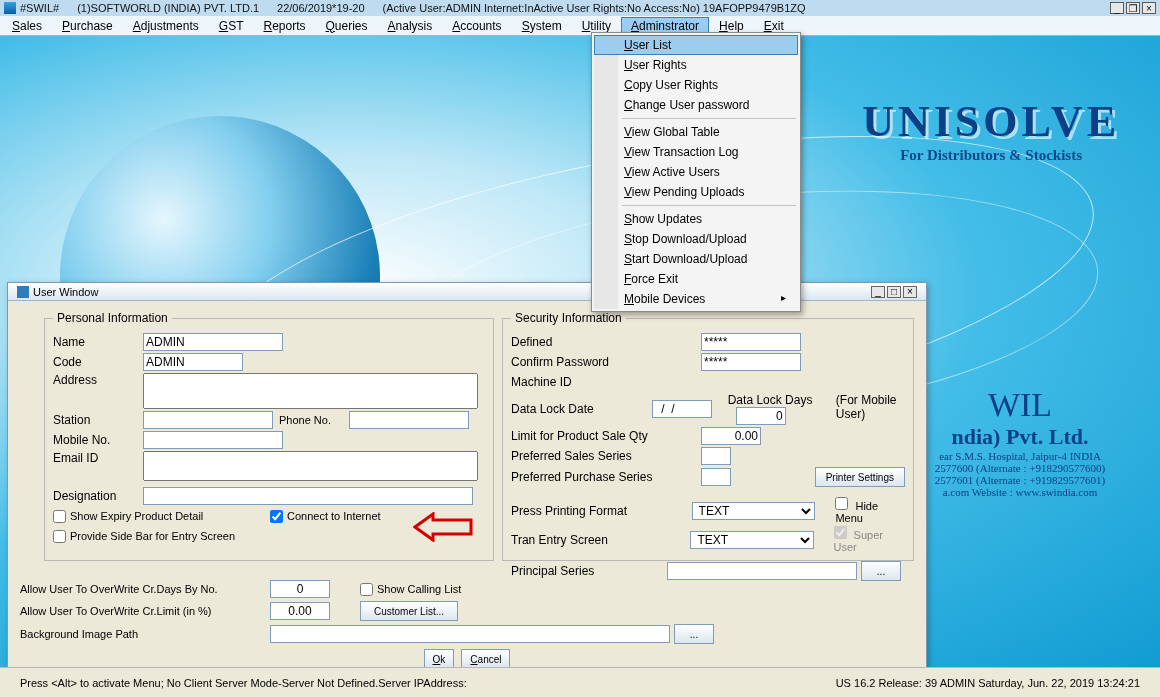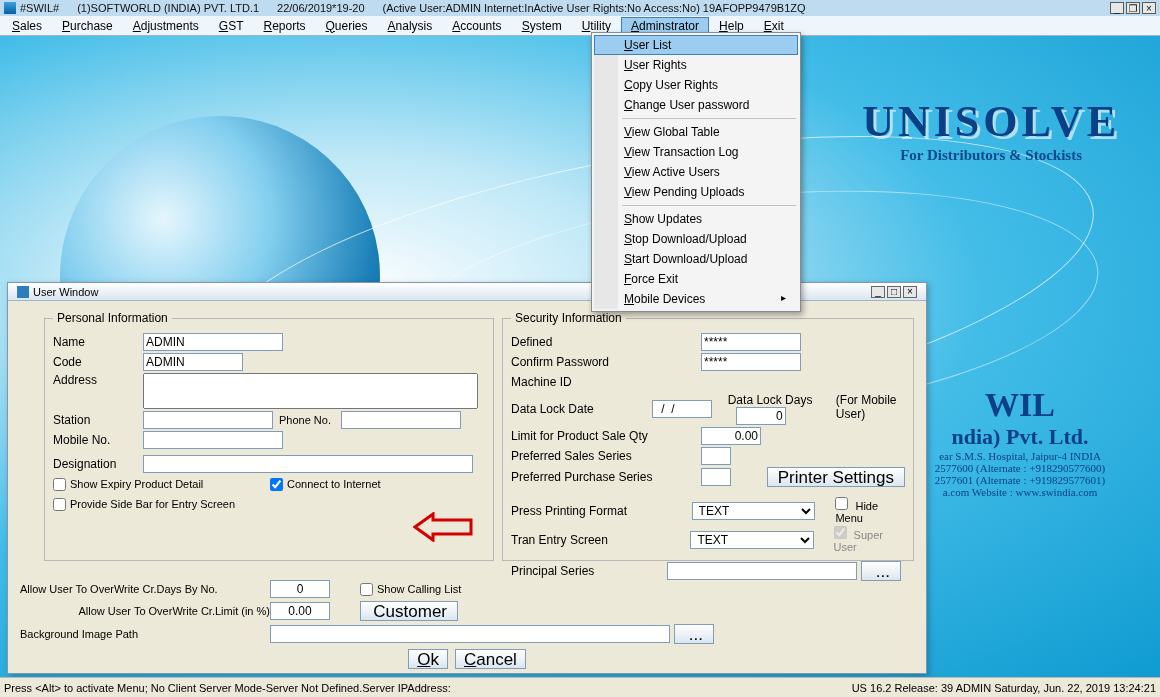--- a/index.html
+++ b/index.html
@@ -52,21 +52,21 @@
   .swoosh { position:absolute; border:1px solid rgba(255,255,255,0.7); border-radius:50%;
     width:900px; height:260px; left:200px; top:120px; transform:rotate(-10deg);}
   .swoosh2 { position:absolute; border:1px solid rgba(255,255,255,0.5); border-radius:50%;
     width:700px; height:220px; left:400px; top:160px; transform:rotate(-6deg);}
   .brand { position:absolute; right:40px; top:60px; text-align:center; }
   .brand h1 { margin:0; font-family: "Times New Roman", serif; font-size:44px; letter-spacing:4px;
     color:#0b3f86; font-weight:bold; text-shadow: 3px 3px 0 rgba(255,255,255,0.6);}
   .brand .sub { font-family:"Times New Roman",serif; font-size:15px; color:#0c4a8a; font-weight:bold;}
   .rightlogo { position:absolute; right:40px; top:350px; width:200px; text-align:center; color:#0b3f86;
     font-family:"Times New Roman",serif;}
-  .rightlogo .big{font-size:34px;font-weight:bold;}
+  .rightlogo .big{font-size:34px;font-weight:normal;}
   .rightlogo .co{font-size:22px;font-weight:bold;}
   .rightlogo .small{font-size:11px; color:#0b3f86;}
   
   .userwin {
     position:absolute; left:7px; top:282px; width:920px; height:392px;
     background:#ece9d8; border:1px solid #7f98b0;
     box-shadow:2px 2px 6px rgba(0,0,0,0.25);
   }
   .userwin .uw-title { height:18px; background:linear-gradient(#fff,#d9e6f2);
     border-bottom:1px solid #9db6c8; display:flex; align-items:center; padding:0 9px;}
@@ -82,35 +82,35 @@
   .row { display:flex; align-items:center; margin:2px 0; min-height:18px;}
   .lbl { width:90px; font-size:12px;}
   .lbl-s { width:150px; font-size:12px;}
   input.txt, select.sel {
     font-size:12px; height:18px; padding:0 2px; border:1px solid #7f9db9; background:#fff;
   }
   .txt.small{width:100px;} .txt.med{width:140px;} .txt.lg{width:330px;}
   .txt.xl{width:335px;height:36px;}
   .txt.ph{width:120px;}
   .chk{width:13px;height:13px;margin:0 4px 0 0;}
-  .btn { font-size:17px; height:20px; border:1px solid #7f9db9;
-    background:linear-gradient(#fff,#dbe6ef); padding:0 10px; cursor:pointer;text-align:right;}
+  .btn { font-size:10px; height:20px; border:1px solid #7f9db9;
+    background:linear-gradient(#fff,#dbe6ef); padding:0 10px; cursor:pointer;}
   .sel{height:20px;}
   .lockcol { display:inline-flex; flex-direction:row; margin-left:16px; font-size:12px;}
   .bottom { position:absolute; left:12px; right:12px; bottom:26px;}
   .bottom .row{margin:3px 0;}
   .dlg-btns{position:absolute; left:0; right:0; bottom:4px; text-align:center;}
   .dlg-btns .btn{padding:0 8px;margin:0 2px;}
   
   .arrow { position:absolute; left:413px; top:512px; z-index:60; color:#d30000;}
   .arrow svg{width:60px; height:30px;}
   
-  .statusbar { position:absolute; left:0; right:0; bottom:0; height:20px;
+  .statusbar { position:absolute; left:0; right:0; bottom:0; height:30px;
     background:#ece9d8; border-top:1px solid #b8b8b8; display:flex; align-items:center;
-    padding:0 4px; font-size:11px;}
+    padding:0 20px; font-size:11px;}
   .statusbar .r{margin-left:auto;}
   .txt.num{ text-align:right; }
 </style>
 </head>
 <body>
 
 <div class="titlebar">
   <span class="icon"></span>
   <span class="seg">#SWIL#</span>
   <span class="seg">(1)SOFTWORLD (INDIA) PVT. LTD.1</span>
@@ -199,26 +199,30 @@
             <span class="lbl">Code</span>
           <input class="txt small" value="ADMIN" style="">
           </div>
         <div class="row" style="align-items:flex-start;">
             <span class="lbl">Address</span>
           <textarea class="txt xl" style="resize: none;"></textarea>
           </div>
         <div class="row">
             <span class="lbl">Station</span>
           <input class="txt" style="width: 130px;">
-          <span style="width:62px;margin-left:6px;">Phone No.</span>
+          <span style="width:70px;margin-left:6px;">Phone No.</span>
           <input class="txt ph" style="">
           </div>
         <div class="row">
             <span class="lbl">Mobile No.</span>
           <input class="txt med" style="">
+          </div>
+        <div class="row" style="align-items:flex-start;">
+            <span class="lbl">Email ID</span>
+          <textarea class="txt" style="width: 335px; height: 30px; resize: none;"></textarea>
           </div>
         <div class="row" style="margin-top:6px;">
             <span class="lbl">Designation</span>
           <input class="txt lg" style="">
           </div>
         <div class="row">
           <input type="checkbox" class="chk" style="">
           <span style="width:200px;">Show Expiry Product Detail</span>
           <input type="checkbox" class="chk" checked="" style="">
           <span>Connect to Internet</span>
@@ -294,21 +298,21 @@
 
     <div class="bottom">
       <div class="row">
         <span style="width:250px;">Allow User To OverWrite Cr.Days By No.</span>
         <input class="txt num" style="width: 60px; text-align: center;" value="0">
         <span style="width:30px;"></span>
         <input type="checkbox" class="chk" style="">
         <span>Show Calling List</span>
       </div>
       <div class="row">
-        <span style="width:250px;text-align:right;">Allow User To OverWrite Cr.Limit (in %)</span>
+        <span style="width:250px;">Allow User To OverWrite Cr.Limit (in %)</span>
         <input class="txt num" style="width: 60px; text-align: center;" value="0.00">
         <span style="width:30px;"></span>
         <button class="btn" style="width:98px;">Customer List...</button>
       </div>
       <div class="row">
         <span style="width:250px;">Background Image Path</span>
         <input class="txt" style="width: 400px;">
         <button class="btn" style="width:40px;margin-left:4px;">...</button>
       </div>
     </div>

